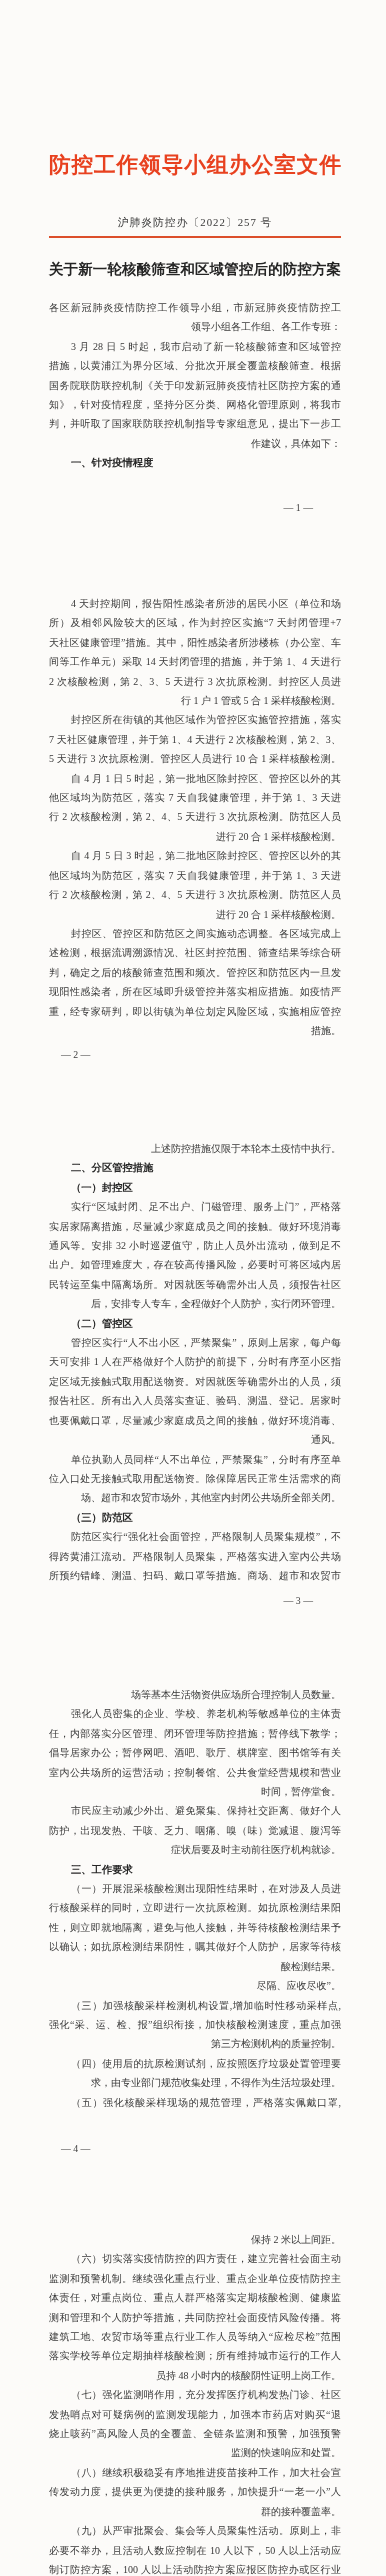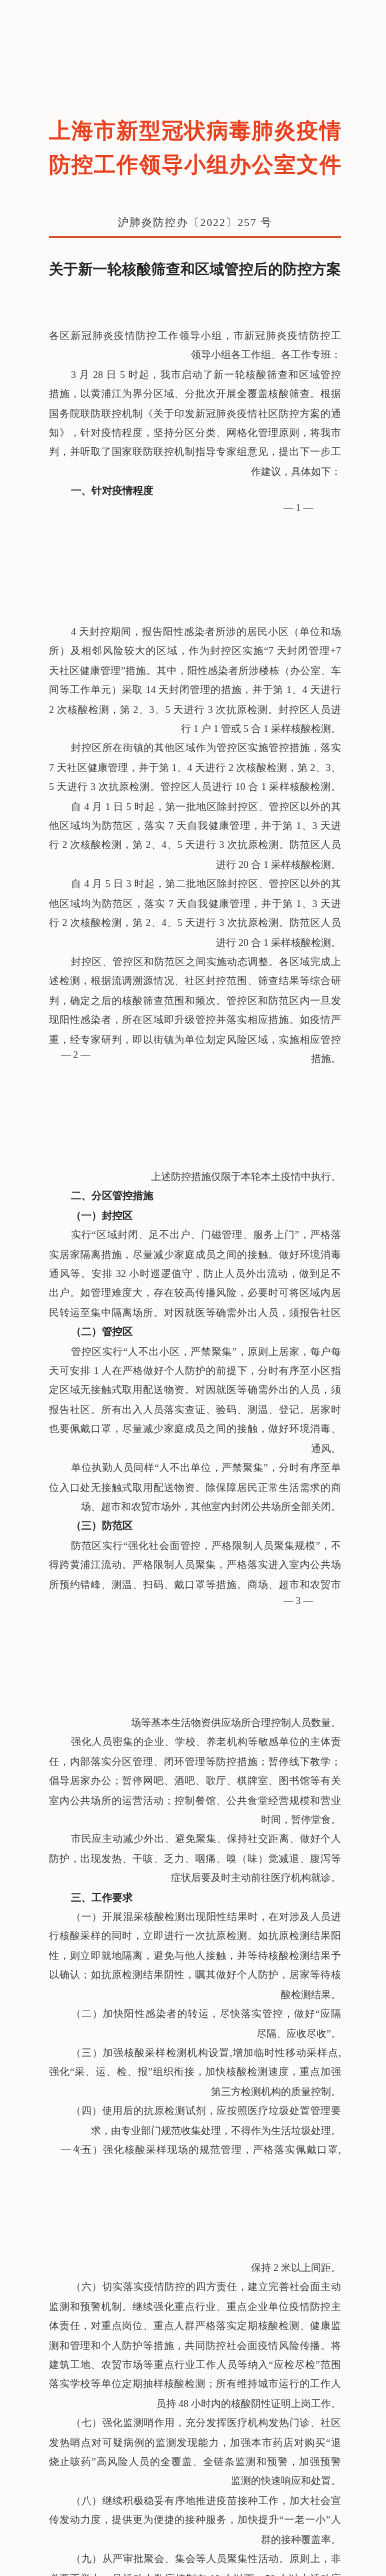--- a/index.html
+++ b/index.html
@@ -7,36 +7,35 @@
           font-family:"Liberation Serif","DejaVu Serif",serif;}
   
   .red-title{position:absolute;left:49px;top:114px;width:292px;line-height:34px;font-size:21.6px;
              font-weight:bold;color:#e8411f;text-align:justify;text-align-last:justify;}
   .doc-number{position:absolute;left:49px;top:215px;width:292px;line-height:15.5px;font-size:10.8px;
               color:#373737;text-align:center;letter-spacing:1px;}
   .red-rule{position:absolute;left:49px;top:236px;width:292px;height:1.5px;background:#dc4f2b;}
   .doc-title{position:absolute;left:49px;top:258px;width:292px;line-height:23px;font-size:14.4px;
              font-weight:bold;color:#252525;text-align:justify;text-align-last:justify;}
   
-  .pageblock{position:absolute;left:49px;width:292px;margin-top:28px;}
+  .pageblock{position:absolute;left:49px;width:292px;}
   .ln{line-height:19.4px;font-size:10px;color:#383838;width:292px;box-sizing:border-box;}
   .j{text-align:justify;text-align-last:justify;}
   .s{text-align:right;}
   .ind{padding-left:22px;}
   .hd{font-family:"Liberation Sans","DejaVu Sans",sans-serif;font-weight:bold;color:#272727;font-size:10.3px;}
   .pagenum{position:absolute;left:49px;width:292px;box-sizing:border-box;font-size:9.8px;color:#3d3d3d;line-height:19.6px;}
   .pagenum.right{text-align:right;padding-right:28px;}
   .pagenum.left{text-align:left;padding-left:12px;}
 </style>
 </head>
 <body>
 
 <div class="canvas" id="doc">
 
-  <div class="red-title" style="top:114px;">上海市新型冠状病毒肺炎疫情</div>
   <div class="red-title" style="top:148px;">防控工作领导小组办公室文件</div>
 
   <div class="doc-number">沪肺炎防控办〔2022〕257 号</div>
   <div class="red-rule"></div>
   <div class="doc-title">关于新一轮核酸筛查和区域管控后的防控方案</div>
 
 <div class="pageblock" style="top: 298px;">
       <div class="ln j">各区新冠肺炎疫情防控工作领导小组，市新冠肺炎疫情防控工</div>
       <div class="ln s">领导小组各工作组、各工作专班：</div>
       <div class="ln j ind">3 月 28 日 5 时起，我市启动了新一轮核酸筛查和区域管控</div>
@@ -74,20 +73,21 @@
     </div>
     <div class="pageblock" style="top: 1139px;">
       <div class="ln s ind">上述防控措施仅限于本轮本土疫情中执行。</div>
       <div class="ln hd ind">二、分区管控措施</div>
       <div class="ln hd ind">（一）封控区</div>
       <div class="ln j ind">实行“区域封闭、足不出户、门磁管理、服务上门”，严格落</div>
       <div class="ln j">实居家隔离措施，尽量减少家庭成员之间的接触。做好环境消毒</div>
       <div class="ln j">通风等。安排 32 小时巡逻值守，防止人员外出流动，做到足不</div>
       <div class="ln j">出户。如管理难度大，存在较高传播风险，必要时可将区域内居</div>
       <div class="ln j">民转运至集中隔离场所。对因就医等确需外出人员，须报告社区</div>
+      <div class="ln s">后，安排专人专车，全程做好个人防护，实行闭环管理。</div>
       <div class="ln hd ind">（二）管控区</div>
       <div class="ln j ind">管控区实行“人不出小区，严禁聚集”，原则上居家，每户每</div>
       <div class="ln j">天可安排 1 人在严格做好个人防护的前提下，分时有序至小区指</div>
       <div class="ln j">定区域无接触式取用配送物资。对因就医等确需外出的人员，须</div>
       <div class="ln j">报告社区。所有出入人员落实查证、验码、测温、登记。居家时</div>
       <div class="ln j">也要佩戴口罩，尽量减少家庭成员之间的接触，做好环境消毒、</div>
       <div class="ln s">通风。</div>
       <div class="ln j ind">单位执勤人员同样“人不出单位，严禁聚集”，分时有序至单</div>
       <div class="ln j">位入口处无接触式取用配送物资。除保障居民正常生活需求的商</div>
       <div class="ln s">场、超市和农贸市场外，其他室内封闭公共场所全部关闭。</div>
@@ -105,21 +105,20 @@
       <div class="ln s">时间，暂停堂食。</div>
       <div class="ln j ind">市民应主动减少外出、避免聚集、保持社交距离、做好个人</div>
       <div class="ln j">防护，出现发热、干咳、乏力、咽痛、嗅（味）觉减退、腹泻等</div>
       <div class="ln s">症状后要及时主动前往医疗机构就诊。</div>
       <div class="ln hd ind">三、工作要求</div>
       <div class="ln j ind">（一）开展混采核酸检测出现阳性结果时，在对涉及人员进</div>
       <div class="ln j">行核酸采样的同时，立即进行一次抗原检测。如抗原检测结果阳</div>
       <div class="ln j">性，则立即就地隔离，避免与他人接触，并等待核酸检测结果予</div>
       <div class="ln j">以确认；如抗原检测结果阴性，嘱其做好个人防护，居家等待核</div>
       <div class="ln s">酸检测结果。</div>
-      <div class="ln j ind">（二）加快阳性感染者的转运，尽快落实管控，做好“应隔</div>
       <div class="ln s">尽隔、应收尽收”。</div>
       <div class="ln j ind">（三）加强核酸采样检测机构设置,增加临时性移动采样点,</div>
       <div class="ln j">强化“采、运、检、报”组织衔接，加快核酸检测速度，重点加强</div>
       <div class="ln s">第三方检测机构的质量控制。</div>
       <div class="ln j ind">（四）使用后的抗原检测试剂，应按照医疗垃圾处置管理要</div>
       <div class="ln s">求，由专业部门规范收集处理，不得作为生活垃圾处理。</div>
       <div class="ln j ind">（五）强化核酸采样现场的规范管理，严格落实佩戴口罩,</div>
     </div>
     <div class="pageblock" style="top: 2230px;">
       <div class="ln s">保持 2 米以上间距。</div>

